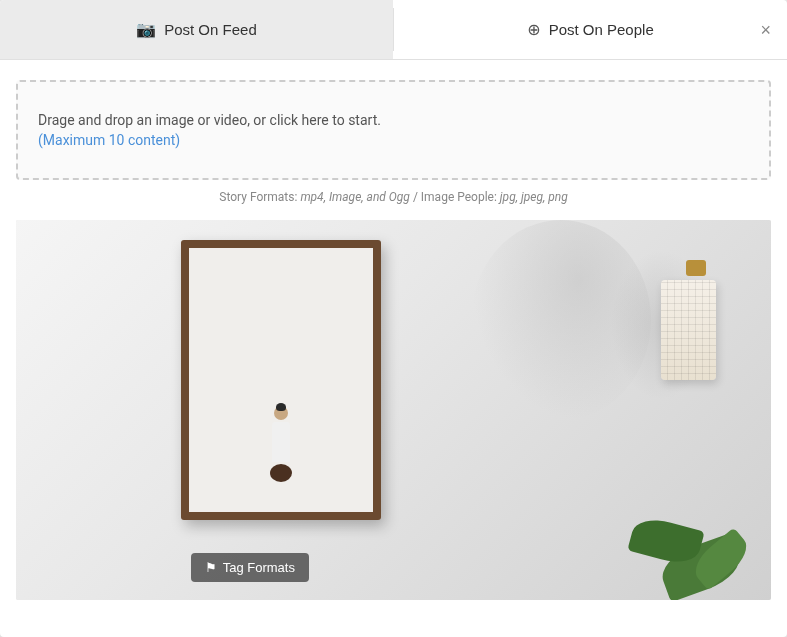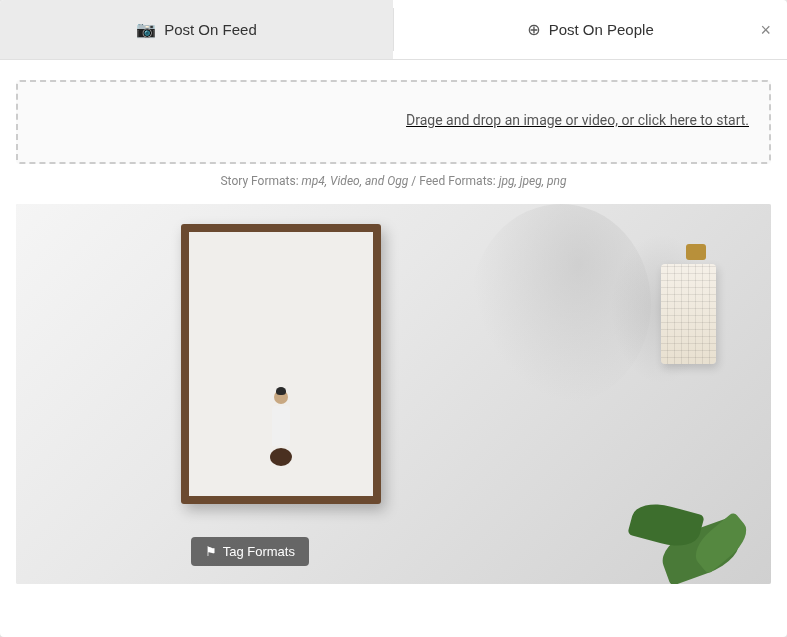--- a/index.html
+++ b/index.html
@@ -79,25 +79,24 @@
     }
 
     .modal-body {
       padding: 20px 16px 16px;
     }
 
     .dropzone {
       border: 2px dashed #ccc;
       border-radius: 4px;
       padding: 30px 20px;
-      text-align: right;
+      text-align: left;
       cursor: pointer;
       margin-bottom: 10px;
       background: #fafafa;
-      text-decoration: underline;
     }
 
     .dropzone-main-text {
       font-size: 14px;
       color: #555;
       margin-bottom: 4px;
     }
 
     .dropzone-link {
       font-size: 14px;
@@ -344,24 +343,25 @@
       <span class="tab-icon">⊕</span>
       <span>Post On People</span>
     </button>
     <button class="close-btn">×</button>
   </div>
 
   <div class="modal-body">
 
     <div class="dropzone">
       <div class="dropzone-main-text">Drage and drop an image or video, or click here to start.</div>
+      <div class="dropzone-link">(Maximum 10 content)</div>
     </div>
 
     <div class="format-info">
-      <span>Story Formats: </span><em>mp4, Video, and Ogg</em><span> / </span><span>Feed Formats: </span><em>jpg, jpeg, png</em>
+      <span>Story Formats: </span><em>mp4, Image, and Ogg</em><span> / </span><span>Image People: </span><em>jpg, jpeg, png</em>
     </div>
 
     <div class="image-preview-container">
       <div class="image-preview-canvas">
 
         <div class="scene-bg"></div>
 
         <div class="shadow-patch-1"></div>
         <div class="shadow-patch-2"></div>
 

